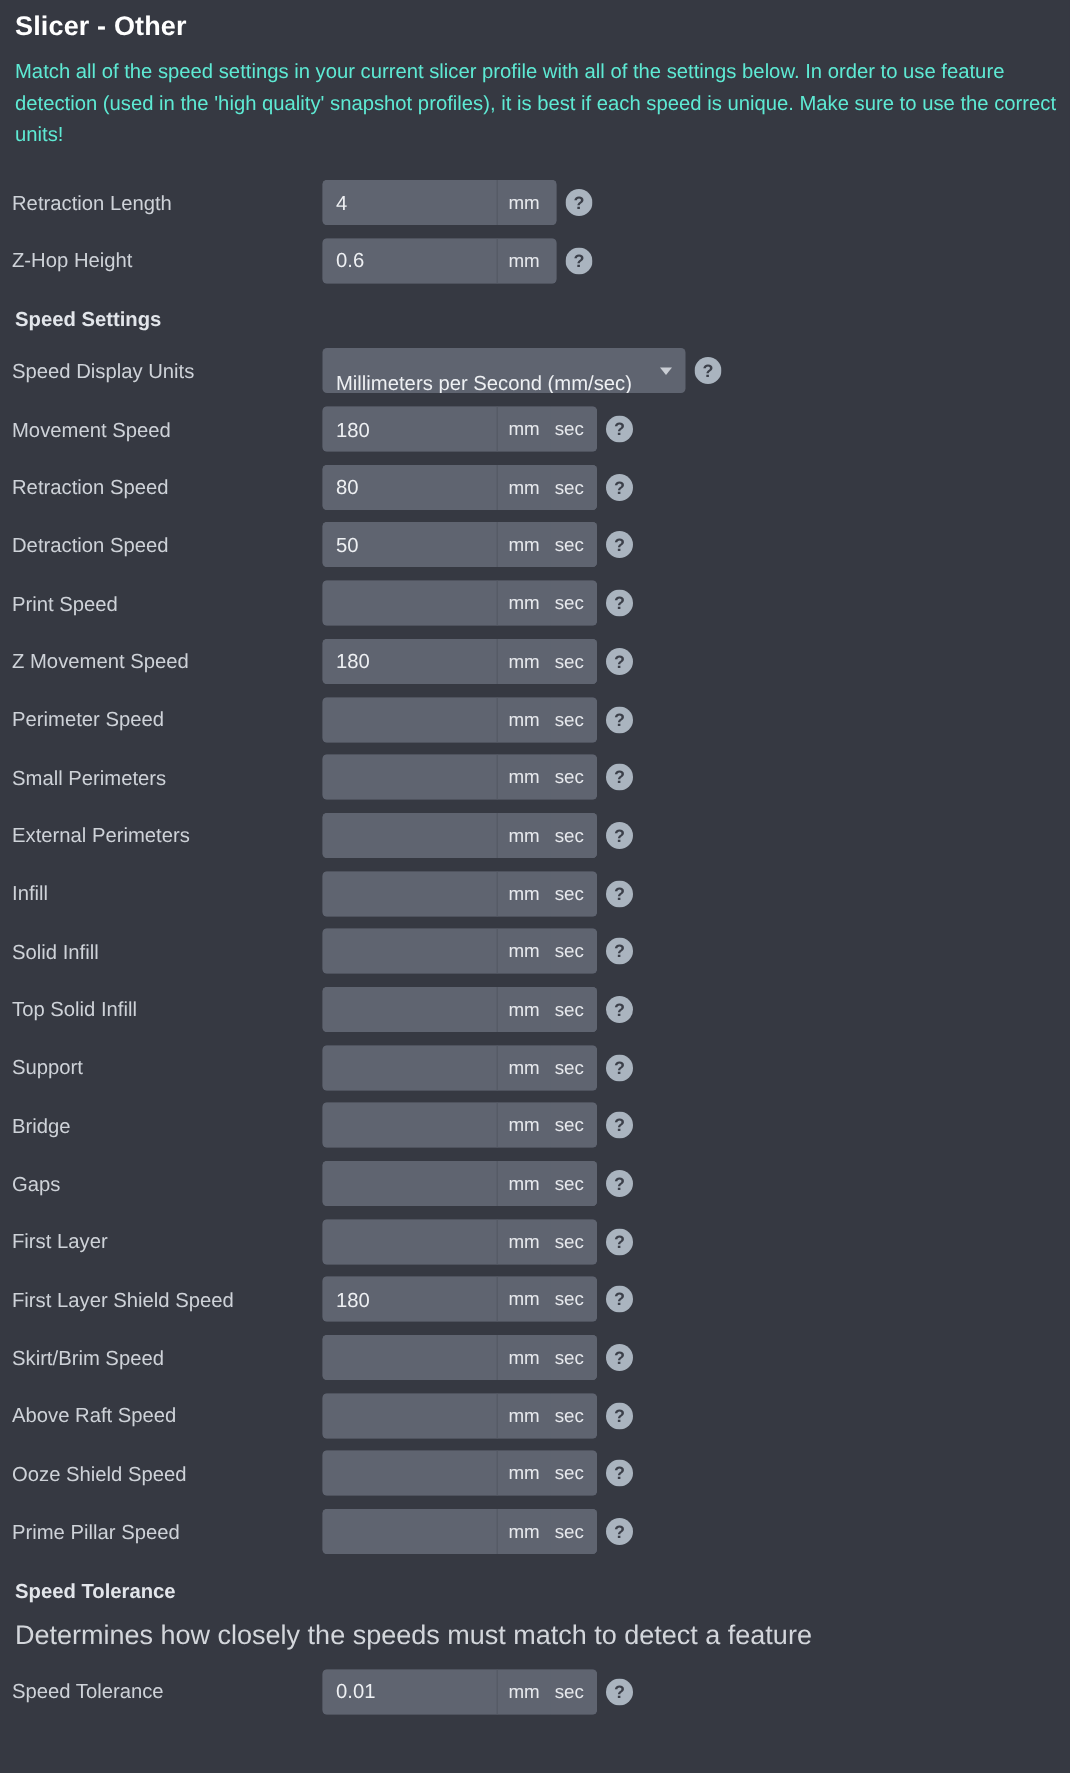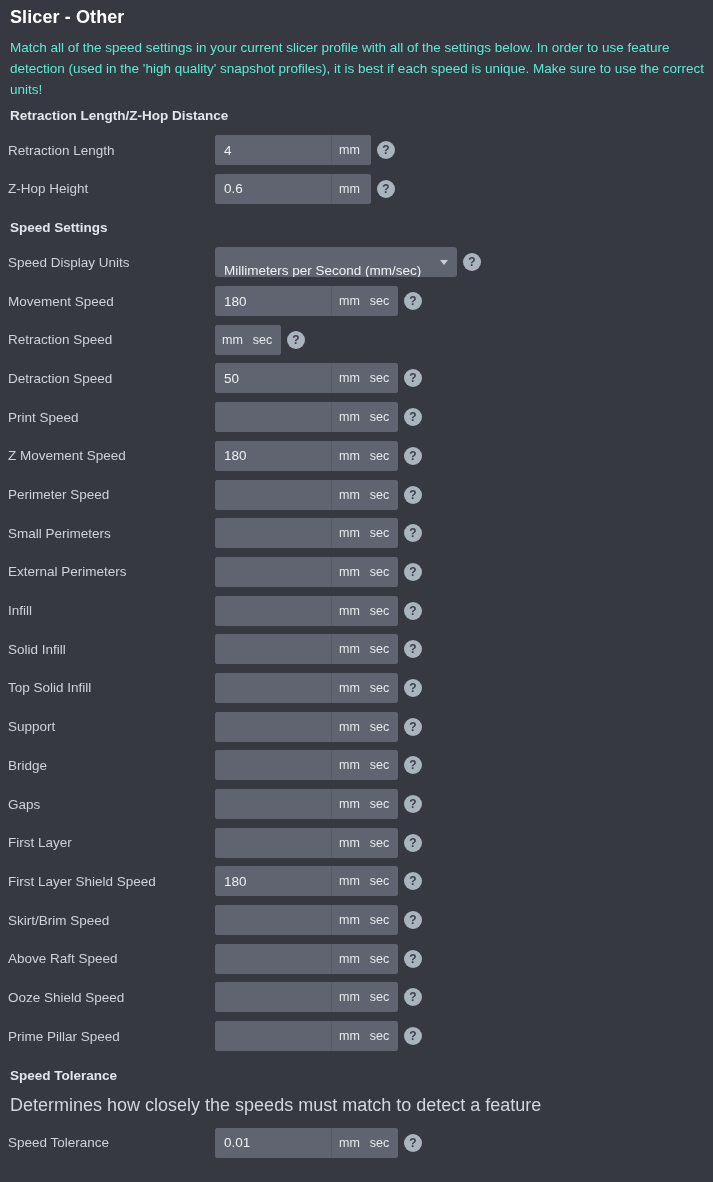--- a/index.html
+++ b/index.html
@@ -156,21 +156,20 @@
   .spacer-8 { height: 8px; }
 </style>
 </head>
 <body>
 
 <div class="page">
   <h1 class="page-title">Slicer - Other</h1>
   <p class="intro">Match all of the speed settings in your current slicer profile with all of the settings below. In order to use feature detection (used in the 'high quality' snapshot profiles), it is best if each speed is unique. Make sure to use the correct units!</p>
   <div id="sections-root">
       <div class="spacer-8"></div>
-      <div class="section-head">Retraction Length/Z-Hop Distance</div>
       <div style="height:12px"></div>
       <div class="form-row">
         <div class="row-label">Retraction Length</div>
         <div class="control-wrap">
           <div class="input-group mm-only">
             <input class="field" type="text" value="4" style="">
             <span class="addon unit-mm">mm</span>
           </div>
           <svg class="help-icon" viewBox="0 0 18 18">
             <circle cx="9" cy="9" r="9" fill="#aab4bf"></circle>
@@ -218,20 +217,21 @@
           <svg class="help-icon" viewBox="0 0 18 18">
             <circle cx="9" cy="9" r="9" fill="#aab4bf"></circle>
             <text x="9" y="13.3" text-anchor="middle" font-family="Liberation Sans, sans-serif" font-size="12" font-weight="bold" fill="#3c404a">?</text>
           </svg>
         </div>
       </div>
       <div class="form-row">
         <div class="row-label">Retraction Speed</div>
         <div class="control-wrap">
           <div class="input-group">
+            <input class="field" type="text" value="80" style="">
             <span class="addon unit-mm">mm</span>
             <span class="addon unit-sec">sec</span>
           </div>
           <svg class="help-icon" viewBox="0 0 18 18">
             <circle cx="9" cy="9" r="9" fill="#aab4bf"></circle>
             <text x="9" y="13.3" text-anchor="middle" font-family="Liberation Sans, sans-serif" font-size="12" font-weight="bold" fill="#3c404a">?</text>
           </svg>
         </div>
       </div>
       <div class="form-row">

